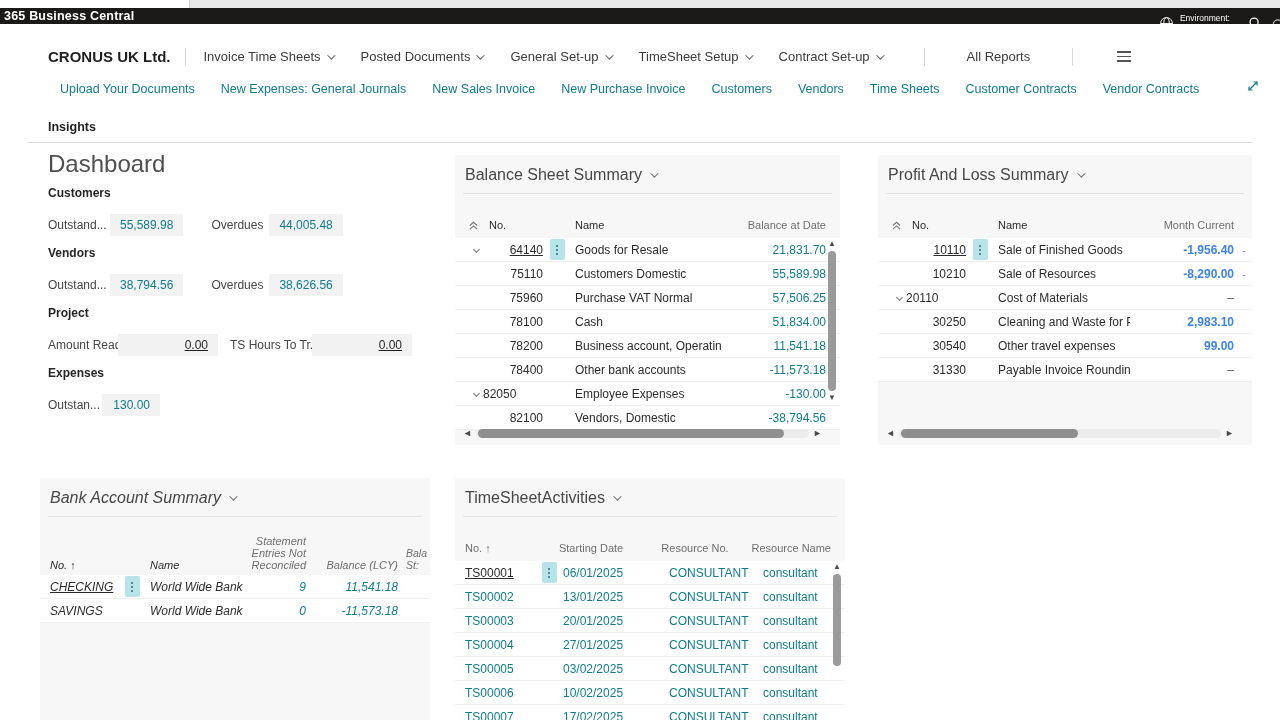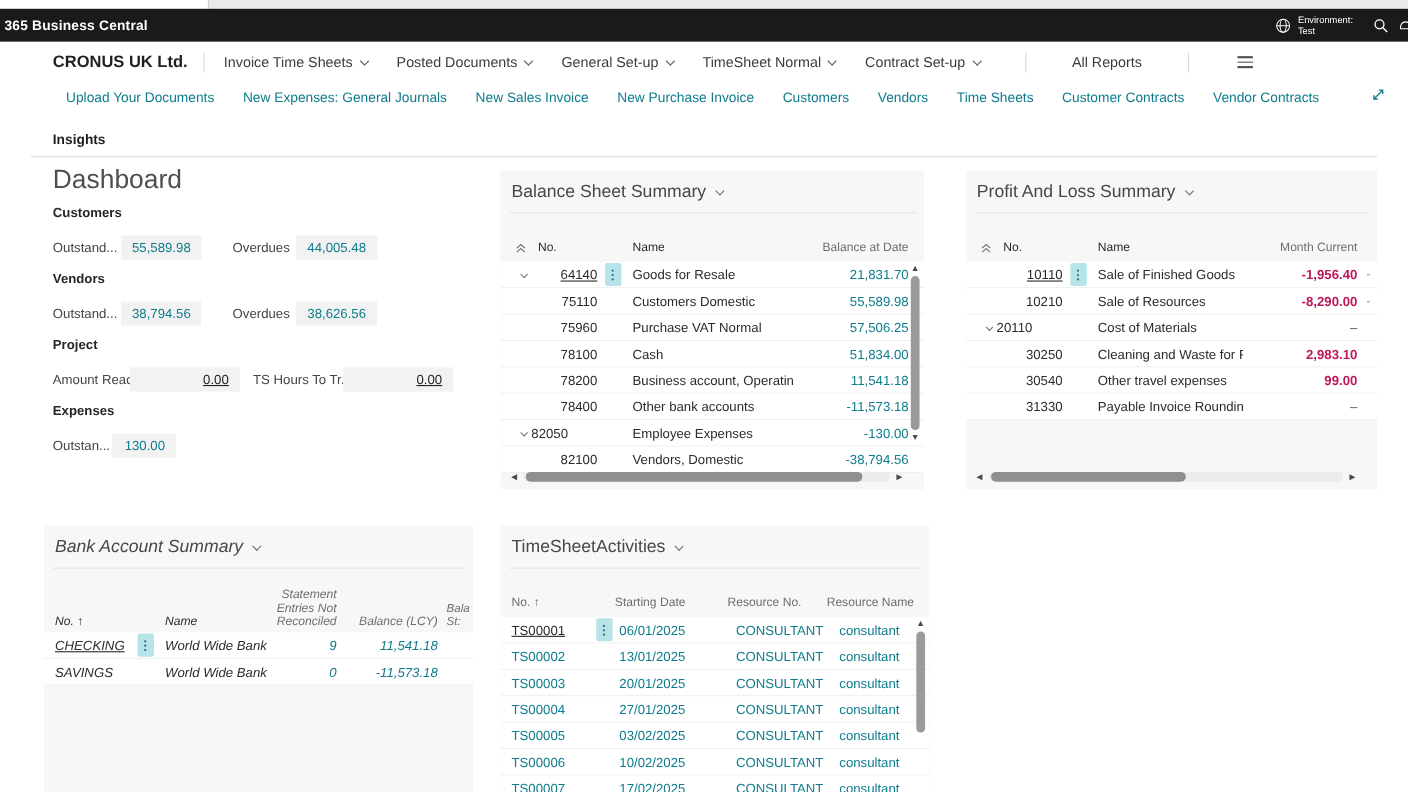--- a/index.html
+++ b/index.html
@@ -3,21 +3,21 @@
 <meta charset="utf-8">
 <style>
   * { margin:0; padding:0; box-sizing:border-box; }
   html,body { width:1280px; height:720px; overflow:hidden; background:#fff;
     font-family:"Liberation Sans", sans-serif; color:#333; }
   #page { position:relative; width:1280px; height:720px; background:#fff; overflow:hidden; }
 
   
   .browser-strip { position:absolute; left:0; top:0; width:1280px; height:8px; background:#e9e9e9; }
   .browser-strip .tab { position:absolute; left:0; top:0; width:190px; height:8px; background:#fff; border-right:1px solid #cfcfcf; }
-  .topbar { position:absolute; left:0; top:8px; width:1280px; height:30px; background:#1b1a19;
+  .topbar { position:absolute; left:0; top:8px; width:1280px; height:16px; background:#1b1a19;
     display:flex; align-items:center; color:#fff; }
   .topbar-title { font-size:12.5px; font-weight:bold; margin-left:4px; letter-spacing:.2px; white-space:nowrap; }
   .topbar-right { position:absolute; right:0; top:0; height:30px; display:flex; align-items:center; }
   .env-badge { display:flex; align-items:center; gap:6px; padding:0 10px; height:30px; cursor:pointer; }
   .env-text { font-size:8.5px; line-height:10px; color:#fff; }
   .tb-icon { width:30px; height:30px; display:flex; align-items:center; justify-content:center; cursor:pointer; }
   .partial-icon { width:14px; height:30px; display:flex; align-items:center; overflow:hidden; margin-right:-4px; }
 
   
   .navbar { position:absolute; left:0; top:38px; width:1280px; height:37px; background:#fff;
@@ -67,21 +67,21 @@
     transform:rotate(45deg); display:inline-block; }
   .c-no { width:60px; text-align:right; color:#2b2b2b; }
   .c-no.link { text-decoration:underline; cursor:pointer; }
   .c-menu { width:28px; display:flex; justify-content:center; }
   .menu-chip { width:15px; height:21px; background:#b7e4e9; border-radius:2px; display:flex;
     flex-direction:column; align-items:center; justify-content:center; gap:2px; cursor:pointer; }
   .menu-chip i { width:2px; height:2px; background:#2a6e77; border-radius:50%; }
   .c-name { flex:1; color:#2b2b2b; padding-left:4px; white-space:nowrap; overflow:hidden; }
   .c-val { width:104px; text-align:right; }
   .val-teal { color:#0e7c8c; }
-  .val-bold { color:#be185d; font-weight:bold; }
+  .val-bold { color:#3b82f6; font-weight:bold; }
   .val-dash { color:#555; }
   .c-next { width:12px; text-align:right; color:#8a8a8a; font-size:11px; }
 
   
   .b-no { width:78px; padding-left:10px; color:#2b2b2b; }
   .b-no.link { text-decoration:underline; cursor:pointer; }
   .b-name { flex:1; padding-left:4px; color:#2b2b2b; white-space:nowrap; }
   .b-ent { width:62px; text-align:right; }
   .b-bal { width:92px; text-align:right; }
   .b-part { width:32px; text-align:left; padding-left:8px; overflow:hidden; white-space:normal;
@@ -156,21 +156,21 @@
       </div>
       <div class="nav-item">
         <span>Posted Documents</span>
           <span class="caret"></span>
       </div>
       <div class="nav-item">
         <span>General Set-up</span>
           <span class="caret"></span>
       </div>
       <div class="nav-item">
-        <span>TimeSheet Normal</span>
+        <span>TimeSheet Setup</span>
           <span class="caret"></span>
       </div>
       <div class="nav-item">
         <span>Contract Set-up</span>
           <span class="caret"></span>
       </div>
       <div class="nav-sep"></div>
       <div class="nav-item">
         <span>All Reports</span>
       </div>

